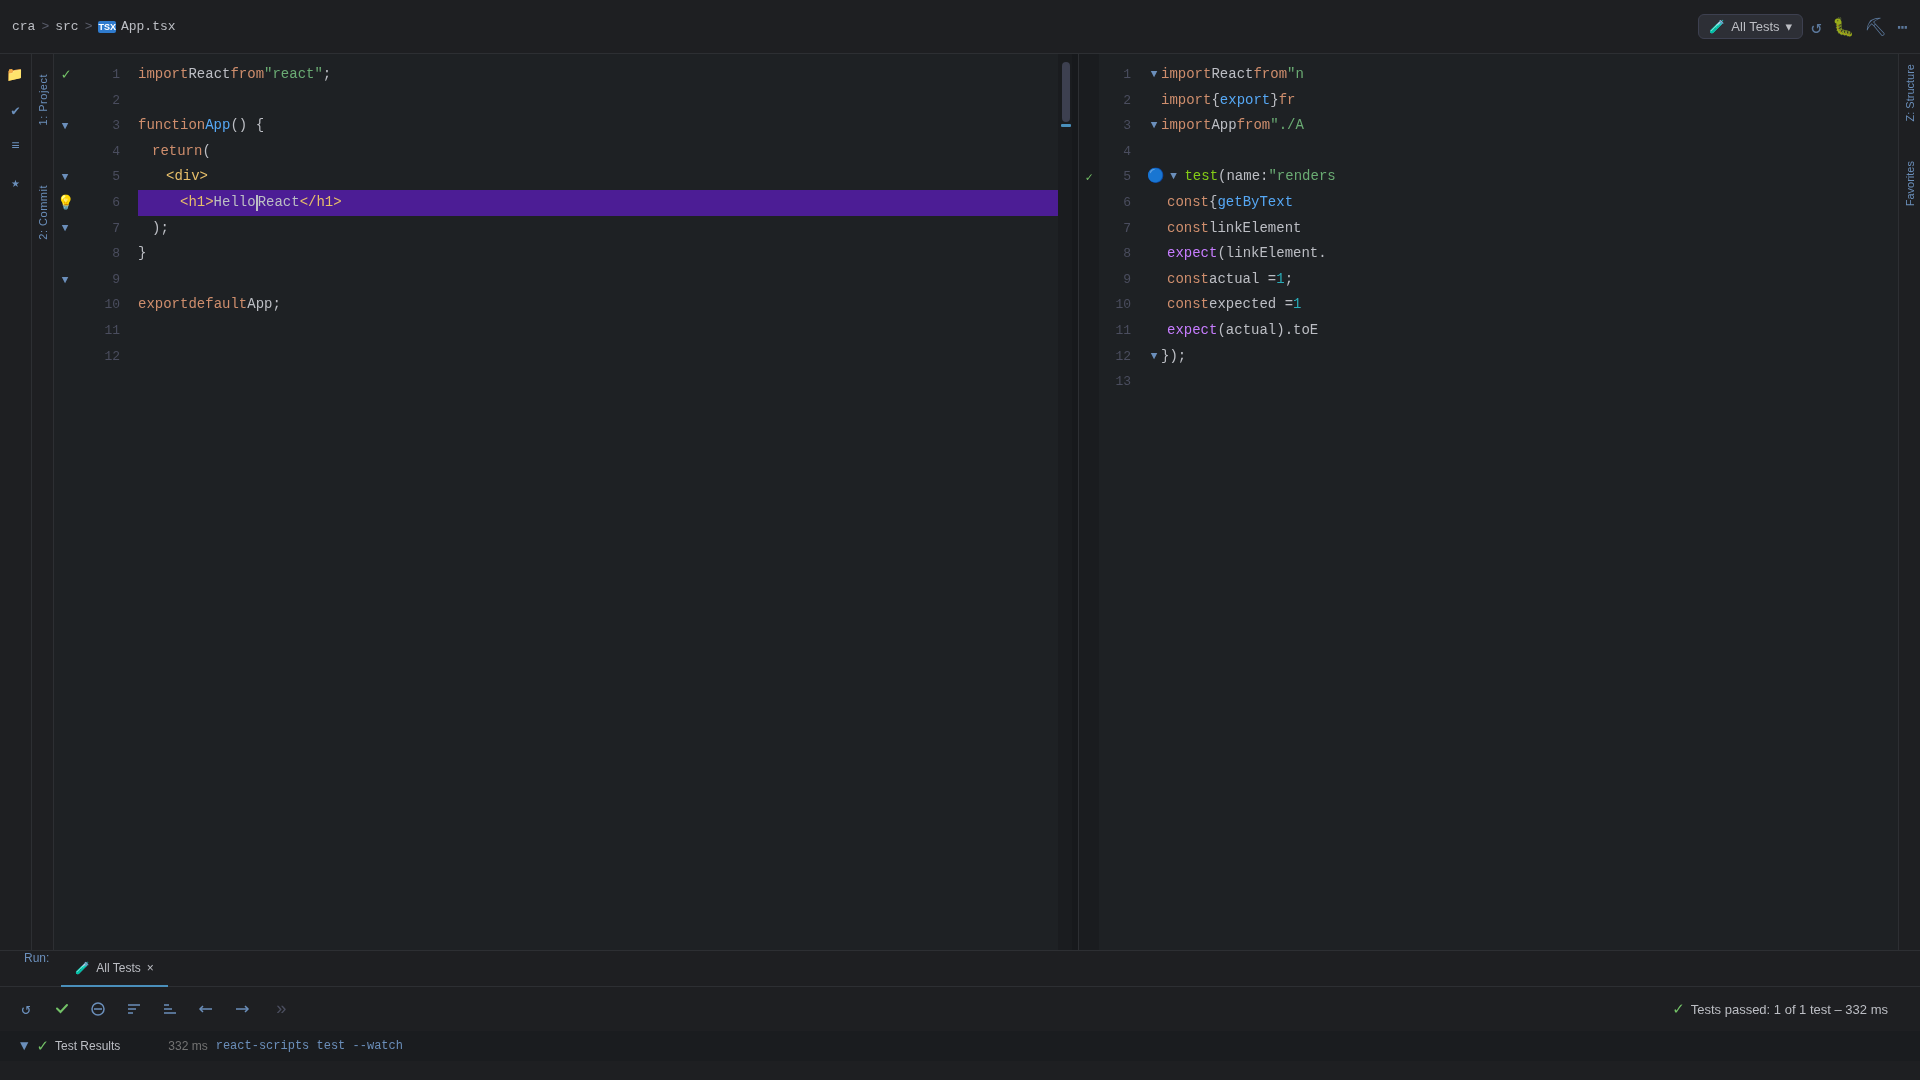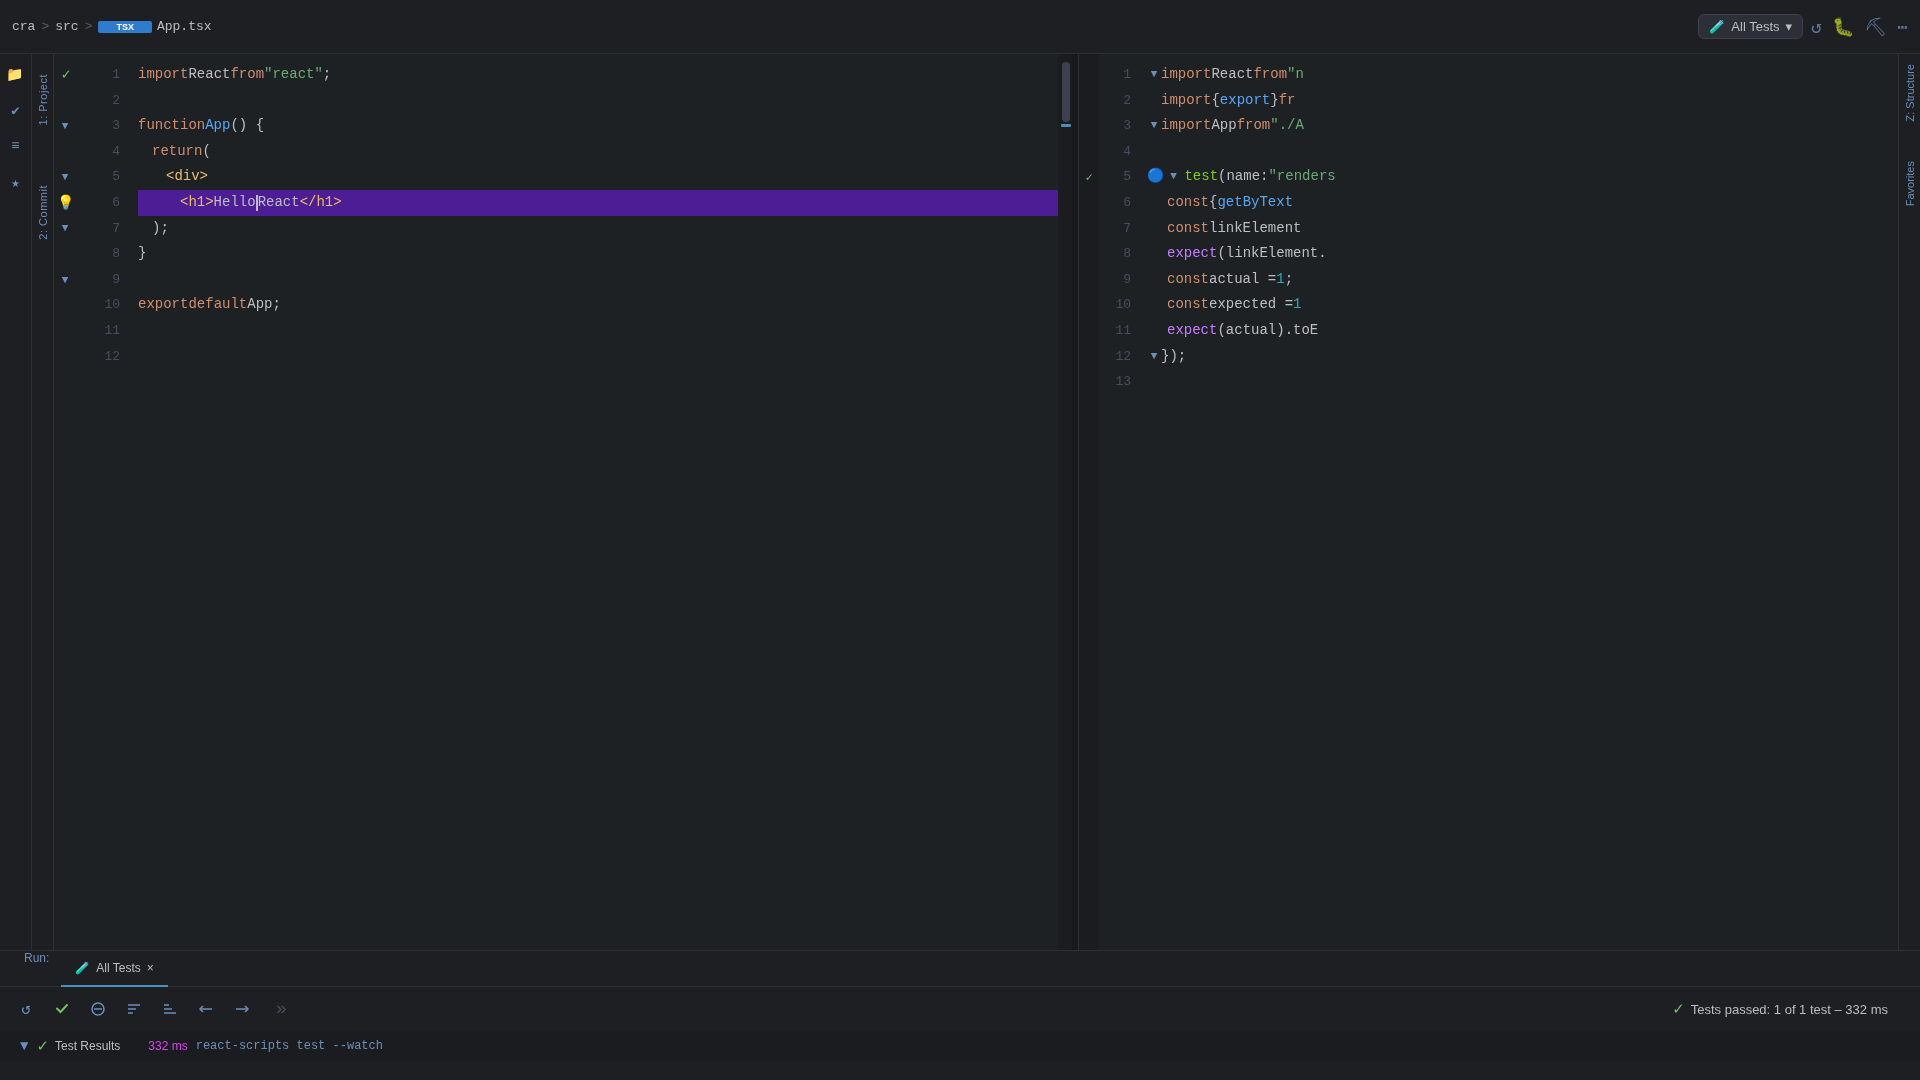--- a/index.html
+++ b/index.html
@@ -41,21 +41,21 @@
       display: flex;
       align-items: center;
       gap: 5px;
       color: #bcbec4;
     }
     .file-icon-tsx {
       background: #2f7bce;
       color: white;
       font-size: 9px;
       font-weight: bold;
-      padding: 1px 18px;
+      padding: 1px 0;
       border-radius: 2px;
       font-family: sans-serif;
     }
 
     .top-bar-right {
       display: flex;
       align-items: center;
       gap: 8px;
     }
     .run-config-btn {
@@ -434,21 +434,22 @@
       color: #6b8fbb;
     }
     .status-toggle {
       font-size: 14px;
       color: #6b8fbb;
       cursor: pointer;
     }
     .status-time {
       font-size: 12px;
       font-family: sans-serif;
-      color: #d946ef;
+      color: #737373;
+      margin-left: 20px;
     }
 
     
     .panel-separator {
       width: 6px;
       background: #17191c;
       cursor: col-resize;
       flex-shrink: 0;
     }
 

